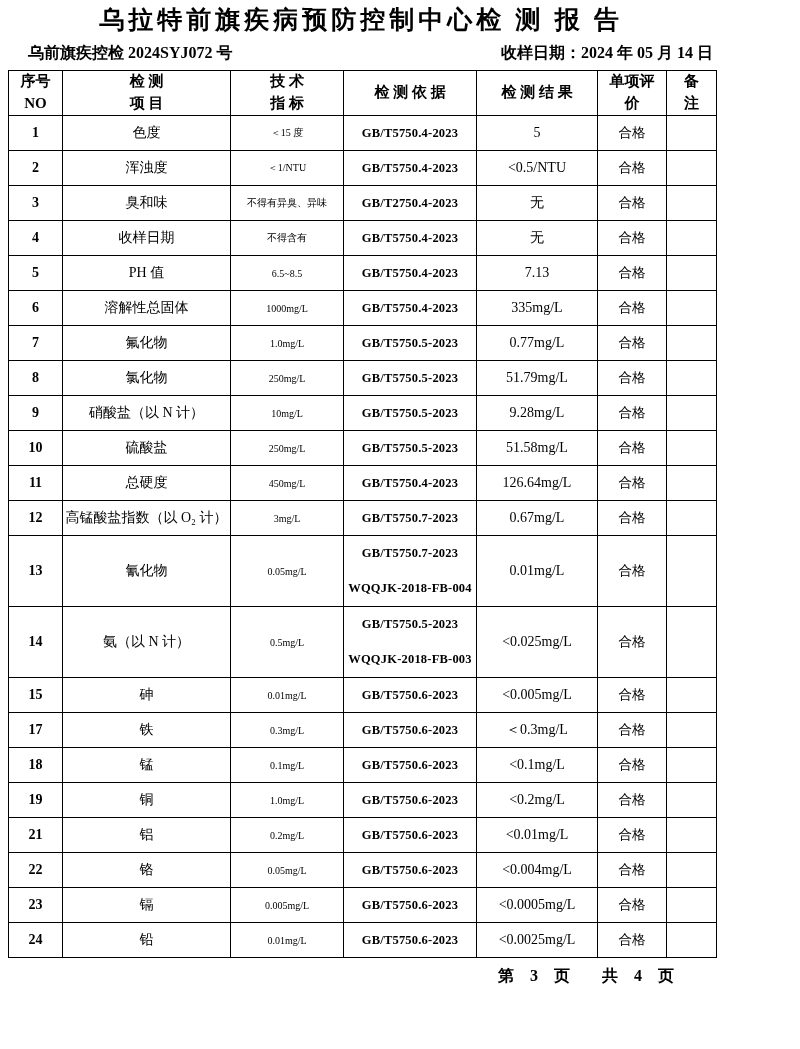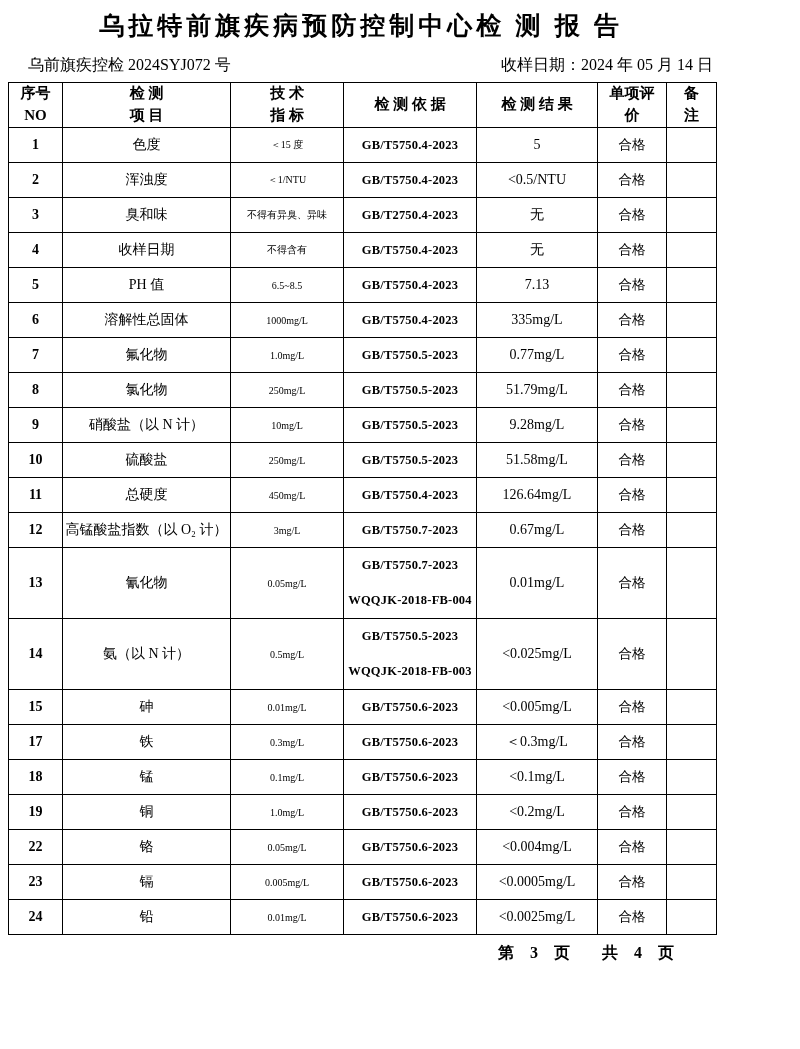--- a/index.html
+++ b/index.html
@@ -12,34 +12,34 @@
   .page {
     position: relative;
     width: 800px;
     height: 1049px;
     background: #ffffff;
     overflow: hidden;
   }
   .title {
     width: 706px;
     margin: 0 0 0 8px;
-    padding-top: 9px;
+    padding-top: 3px;
     text-align: center;
     font-size: 25px;
     font-weight: bold;
     letter-spacing: 4px;
     white-space: nowrap;
   }
   .meta {
     width: 685px;
-    margin: 13px 0 6px 28px;
+    margin: 7px 0 6px 28px;
     display: flex;
     justify-content: space-between;
     font-size: 16px;
-    font-weight: normal;
+    font-weight: bold;
   }
   table.report {
     margin-left: 8px;
     border-collapse: collapse;
     table-layout: fixed;
     width: 708px;
   }
   table.report th, table.report td {
     border: 1.5px solid #000;
     text-align: center;
@@ -297,20 +297,29 @@
         <tr class="normal">
           <td class="no">19</td>
           <td class="item">铜</td>
           <td class="indicator">1.0mg/L</td>
           <td class="basis">GB/T5750.6-2023</td>
           <td class="result">&lt;0.2mg/L</td>
           <td class="eval">合格</td>
           <td class="note"></td>
         </tr>
         <tr class="normal">
+          <td class="no">21</td>
+          <td class="item">铝</td>
+          <td class="indicator">0.2mg/L</td>
+          <td class="basis">GB/T5750.6-2023</td>
+          <td class="result">&lt;0.01mg/L</td>
+          <td class="eval">合格</td>
+          <td class="note"></td>
+        </tr>
+        <tr class="normal">
           <td class="no">22</td>
           <td class="item">铬</td>
           <td class="indicator">0.05mg/L</td>
           <td class="basis">GB/T5750.6-2023</td>
           <td class="result">&lt;0.004mg/L</td>
           <td class="eval">合格</td>
           <td class="note"></td>
         </tr>
         <tr class="normal">
           <td class="no">23</td>

